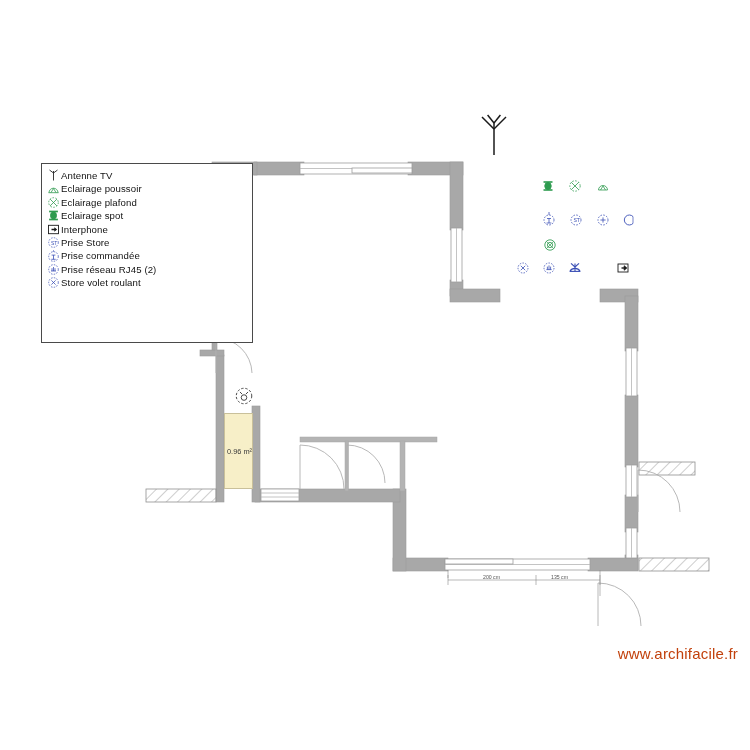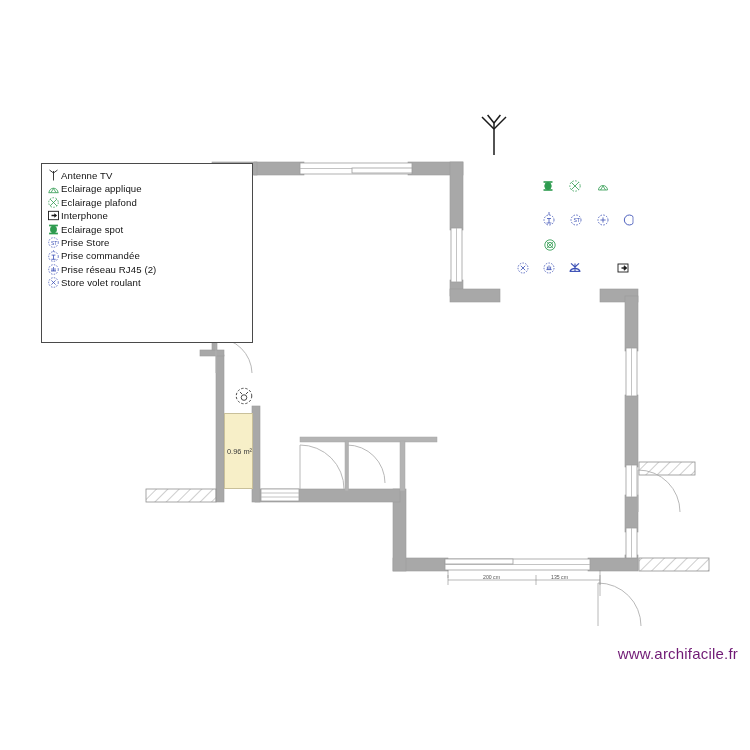--- a/index.html
+++ b/index.html
@@ -62,21 +62,21 @@
     white-space: nowrap;
     letter-spacing: 0.1px;
   }
 
   
   #site-url {
     position: absolute;
     right: 12px;
     top: 645px;
     font-size: 15px;
-    color: #701a75;
+    color: #c2410c;
     letter-spacing: 0.2px;
   }
 
   
   .room-label {
     position: absolute;
     font-size: 7.4px;
     color: #3a3a3a;
     white-space: nowrap;
   }
@@ -320,60 +320,60 @@
       <span class="legend-ico">
         <svg width="13" height="13" viewBox="-6.5 -6.5 13 13">
           <g stroke="#2e9b4f" stroke-width="0.8" fill="none">
             <path d="M -4.5 3.2 A 4.5 4.5 0 0 1 4.5 3.2"></path>
             <line x1="-5" y1="3.2" x2="5" y2="3.2"></line>
             <line x1="-2.6" y1="3.2" x2="0" y2="-1"></line>
             <line x1="2.6" y1="3.2" x2="0" y2="-1"></line>
           </g>
         </svg>
       </span>
-      <span class="legend-label">Eclairage applique</span>
+      <span class="legend-label">Eclairage poussoir</span>
     </div>
 
     <div class="legend-row">
       <span class="legend-ico">
         <svg width="13" height="13" viewBox="-6.5 -6.5 13 13">
           <g stroke="#2e9b4f" stroke-width="0.8" fill="none">
             <circle cx="0" cy="0" r="4.8" stroke-dasharray="1.6 1.4"></circle>
             <line x1="-3.4" y1="-3.4" x2="3.4" y2="3.4"></line>
             <line x1="3.4" y1="-3.4" x2="-3.4" y2="3.4"></line>
           </g>
         </svg>
       </span>
       <span class="legend-label">Eclairage plafond</span>
     </div>
 
     <div class="legend-row">
       <span class="legend-ico">
         <svg width="13" height="13" viewBox="-6.5 -6.5 13 13">
+          <g stroke="#2e9b4f" fill="#2e9b4f">
+            <line x1="-4.4" y1="-4" x2="4.4" y2="-4" stroke-width="1.7"></line>
+            <line x1="-4.4" y1="4" x2="4.4" y2="4" stroke-width="1.7"></line>
+            <ellipse cx="0" cy="0" rx="3" ry="3.4"></ellipse>
+          </g>
+        </svg>
+      </span>
+      <span class="legend-label">Eclairage spot</span>
+    </div>
+
+    <div class="legend-row">
+      <span class="legend-ico">
+        <svg width="13" height="13" viewBox="-6.5 -6.5 13 13">
           <g stroke="#1a1a1a" fill="none" stroke-width="0.9">
             <rect x="-5" y="-4.2" width="10" height="8.4"></rect>
             <line x1="-2" y1="0" x2="2.6" y2="0" stroke-width="1.5"></line>
             <path d="M 0.8 -2.2 L 3.6 0 L 0.8 2.2 Z" fill="#1a1a1a" stroke="none"></path>
           </g>
         </svg>
       </span>
       <span class="legend-label">Interphone</span>
-    </div>
-
-    <div class="legend-row">
-      <span class="legend-ico">
-        <svg width="13" height="13" viewBox="-6.5 -6.5 13 13">
-          <g stroke="#2e9b4f" fill="#2e9b4f">
-            <line x1="-4.4" y1="-4" x2="4.4" y2="-4" stroke-width="1.7"></line>
-            <line x1="-4.4" y1="4" x2="4.4" y2="4" stroke-width="1.7"></line>
-            <ellipse cx="0" cy="0" rx="3" ry="3.4"></ellipse>
-          </g>
-        </svg>
-      </span>
-      <span class="legend-label">Eclairage spot</span>
     </div>
 
 
 
     <div class="legend-row">
       <span class="legend-ico">
         <svg width="13" height="13" viewBox="-6.5 -6.5 13 13">
           <g stroke="#3a4fb5" fill="none" stroke-width="0.75">
             <circle cx="0" cy="0" r="4.8" stroke-dasharray="1.5 1.3"></circle>
           </g>

